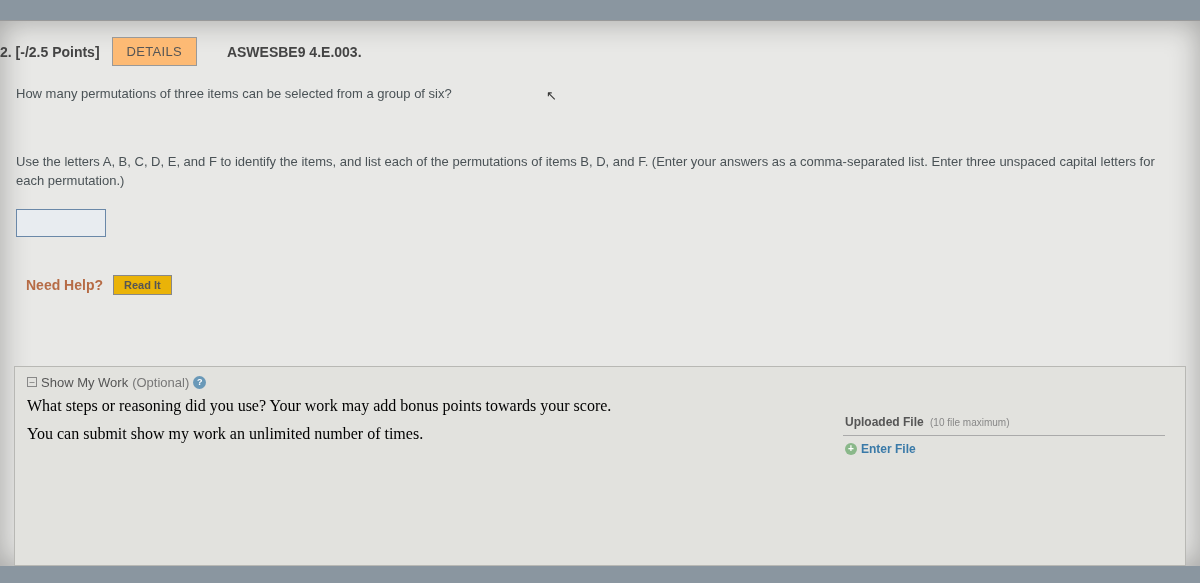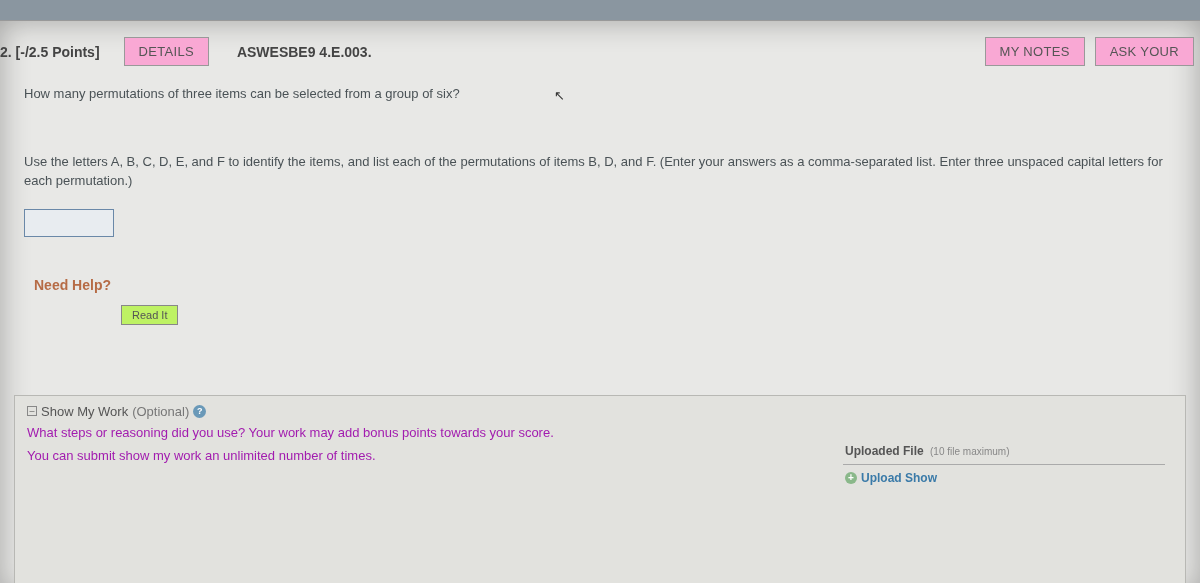--- a/index.html
+++ b/index.html
@@ -16,51 +16,51 @@
     margin: 20px 0 0 0;
     min-height: 540px;
     padding: 0;
     box-shadow: 0 0 30px rgba(0,0,0,0.3) inset;
     border-top: 1px solid #999;
   }
   .header-row {
     display: flex;
     align-items: center;
     padding: 16px 8px 12px 0;
-    gap: 24px;
+    gap: 12px;
     position: relative;
   }
   .q-label {
     font-size: 14px;
     font-weight: bold;
     color: #444;
   }
   .btn {
     border: 1px solid #999;
-    background: #f9a8d4;
+    background: #fdba74;
     padding: 6px 14px;
     font-size: 13px;
     color: #555;
     cursor: pointer;
     letter-spacing: 0.3px;
   }
   .code-label {
     font-size: 14px;
     font-weight: bold;
     color: #444;
-    margin-left: 4px;
+    margin-left: 18px;
   }
   .right-buttons {
     margin-left: auto;
     display: flex;
     gap: 10px;
     padding-right: 0;
   }
   .question-body {
-    padding: 6px 14px 20px 24px;
+    padding: 6px 14px 20px 16px;
     color: #4a5256;
     font-size: 13px;
     line-height: 1.5;
   }
   .q-text { margin-bottom: 28px; }
   .answer-input {
     width: 90px;
     height: 28px;
     border: 1px solid #6a88a8;
     background: #e8ecf0;
@@ -75,27 +75,26 @@
     align-items: flex-start;
     gap: 10px;
   }
   .need-help-label {
     color: #b66b45;
     font-weight: bold;
     font-size: 14px;
   }
   .readit-btn {
     border: 1px solid #888;
-    background: #bef264;
+    background: #eab308;
     font-size: 11px;
     padding: 3px 10px;
     color: #555;
     cursor: pointer;
-    font-weight: normal;
-    margin-top: 30px;
+    font-weight: bold;
   }
   .show-work {
     margin: 40px 14px 0 14px;
     border: 1px solid #b8b8b4;
     background: #e2e2de;
     padding: 8px 12px 0 12px;
     display: flex;
     gap: 20px;
     min-height: 200px;
   }
@@ -124,24 +123,25 @@
     width:13px; height:13px;
     border-radius:50%;
     background:#6a99b8;
     color:#fff;
     font-size:9px;
     line-height:13px;
     text-align:center;
     font-weight:bold;
   }
   .sw-desc {
-    font-size: 13px;
-    color: #a21caf;
+    font-size: 16px;
+    color: #000000;
     line-height: 1.5;
     margin-bottom: 4px;
+    font-family: Liberation Serif, serif;
   }
   .sw-right {
     width: 330px;
     padding-top: 34px;
     padding-right: 8px;
   }
   .upl-row {
     border-bottom: 1px solid #aaa;
     padding: 6px 2px;
     font-size: 12px;
@@ -176,24 +176,20 @@
 </style>
 </head>
 <body>
 
 <div class="page">
 
   <div class="header-row">
     <span class="q-label">2. [-/2.5 Points]</span>
     <button class="btn">DETAILS</button>
     <span class="code-label">ASWESBE9 4.E.003.</span>
-    <div class="right-buttons">
-      <button class="btn">MY NOTES</button>
-      <button class="btn" style="margin-right:-2px;">ASK YOUR</button>
-    </div>
   </div>
 
   <div class="question-body">
     <div class="q-text" style="position:relative;">
       <span>How many permutations of three items can be selected from a group of six?</span>
       <span class="cursor-icon" style="left:530px; top:2px;">↖</span>
     </div>
     <div class="q-text" style="margin-bottom:8px;margin-top:48px;">Use the letters A, B, C, D, E, and F to identify the items, and list each of the permutations of items B, D, and F. (Enter your answers as a comma-separated list. Enter three unspaced capital letters for each permutation.)</div>
     <input type="text" class="answer-input" style="">
     
@@ -215,19 +211,19 @@
       <div class="sw-desc">You can submit show my work an unlimited number of times.</div>
     </div>
     <div class="sw-right">
       <div class="upl-row">
         <span class="upl-title">Uploaded File</span>
         <span class="upl-sub">(10 file maximum)</span>
       </div>
       <div class="upl-row" style="border-bottom:none;">
         <span class="upl-link">
           <span class="plus-icon">+</span>
-          <span>Upload Show</span>
+          <span>Enter File</span>
         </span>
       </div>
     </div>
   </div>
 
 </div>
 
 </body></html>

